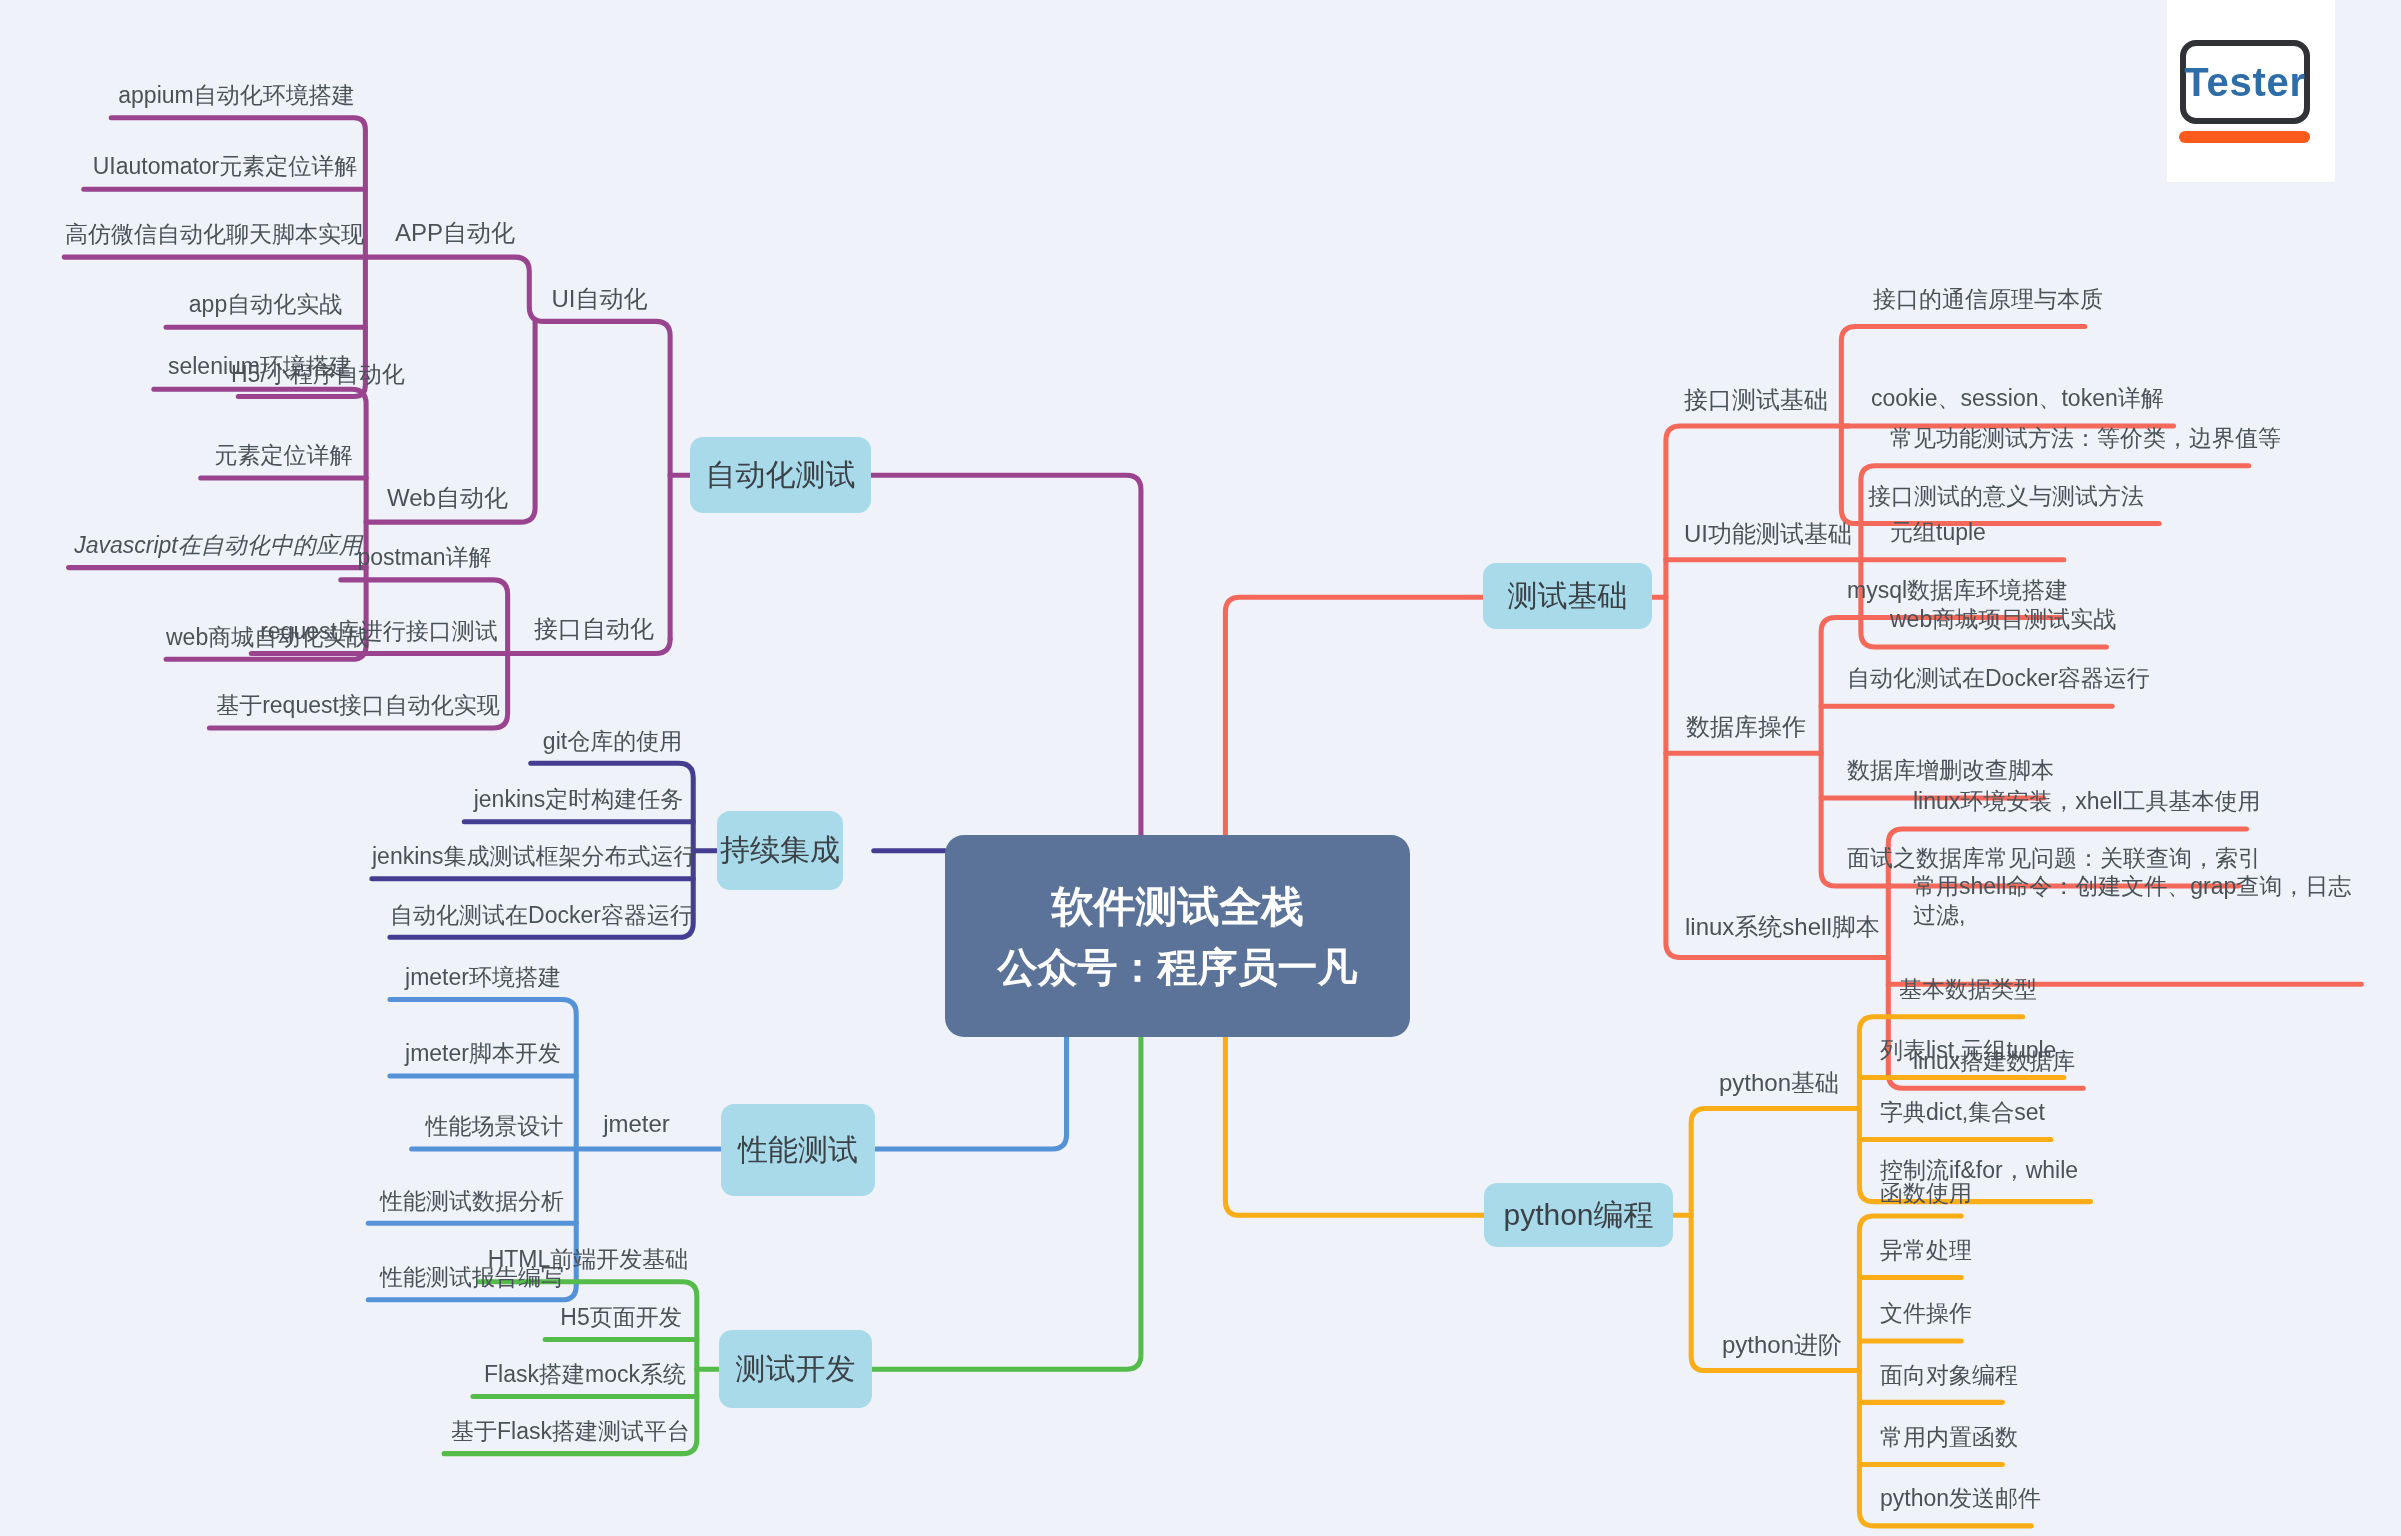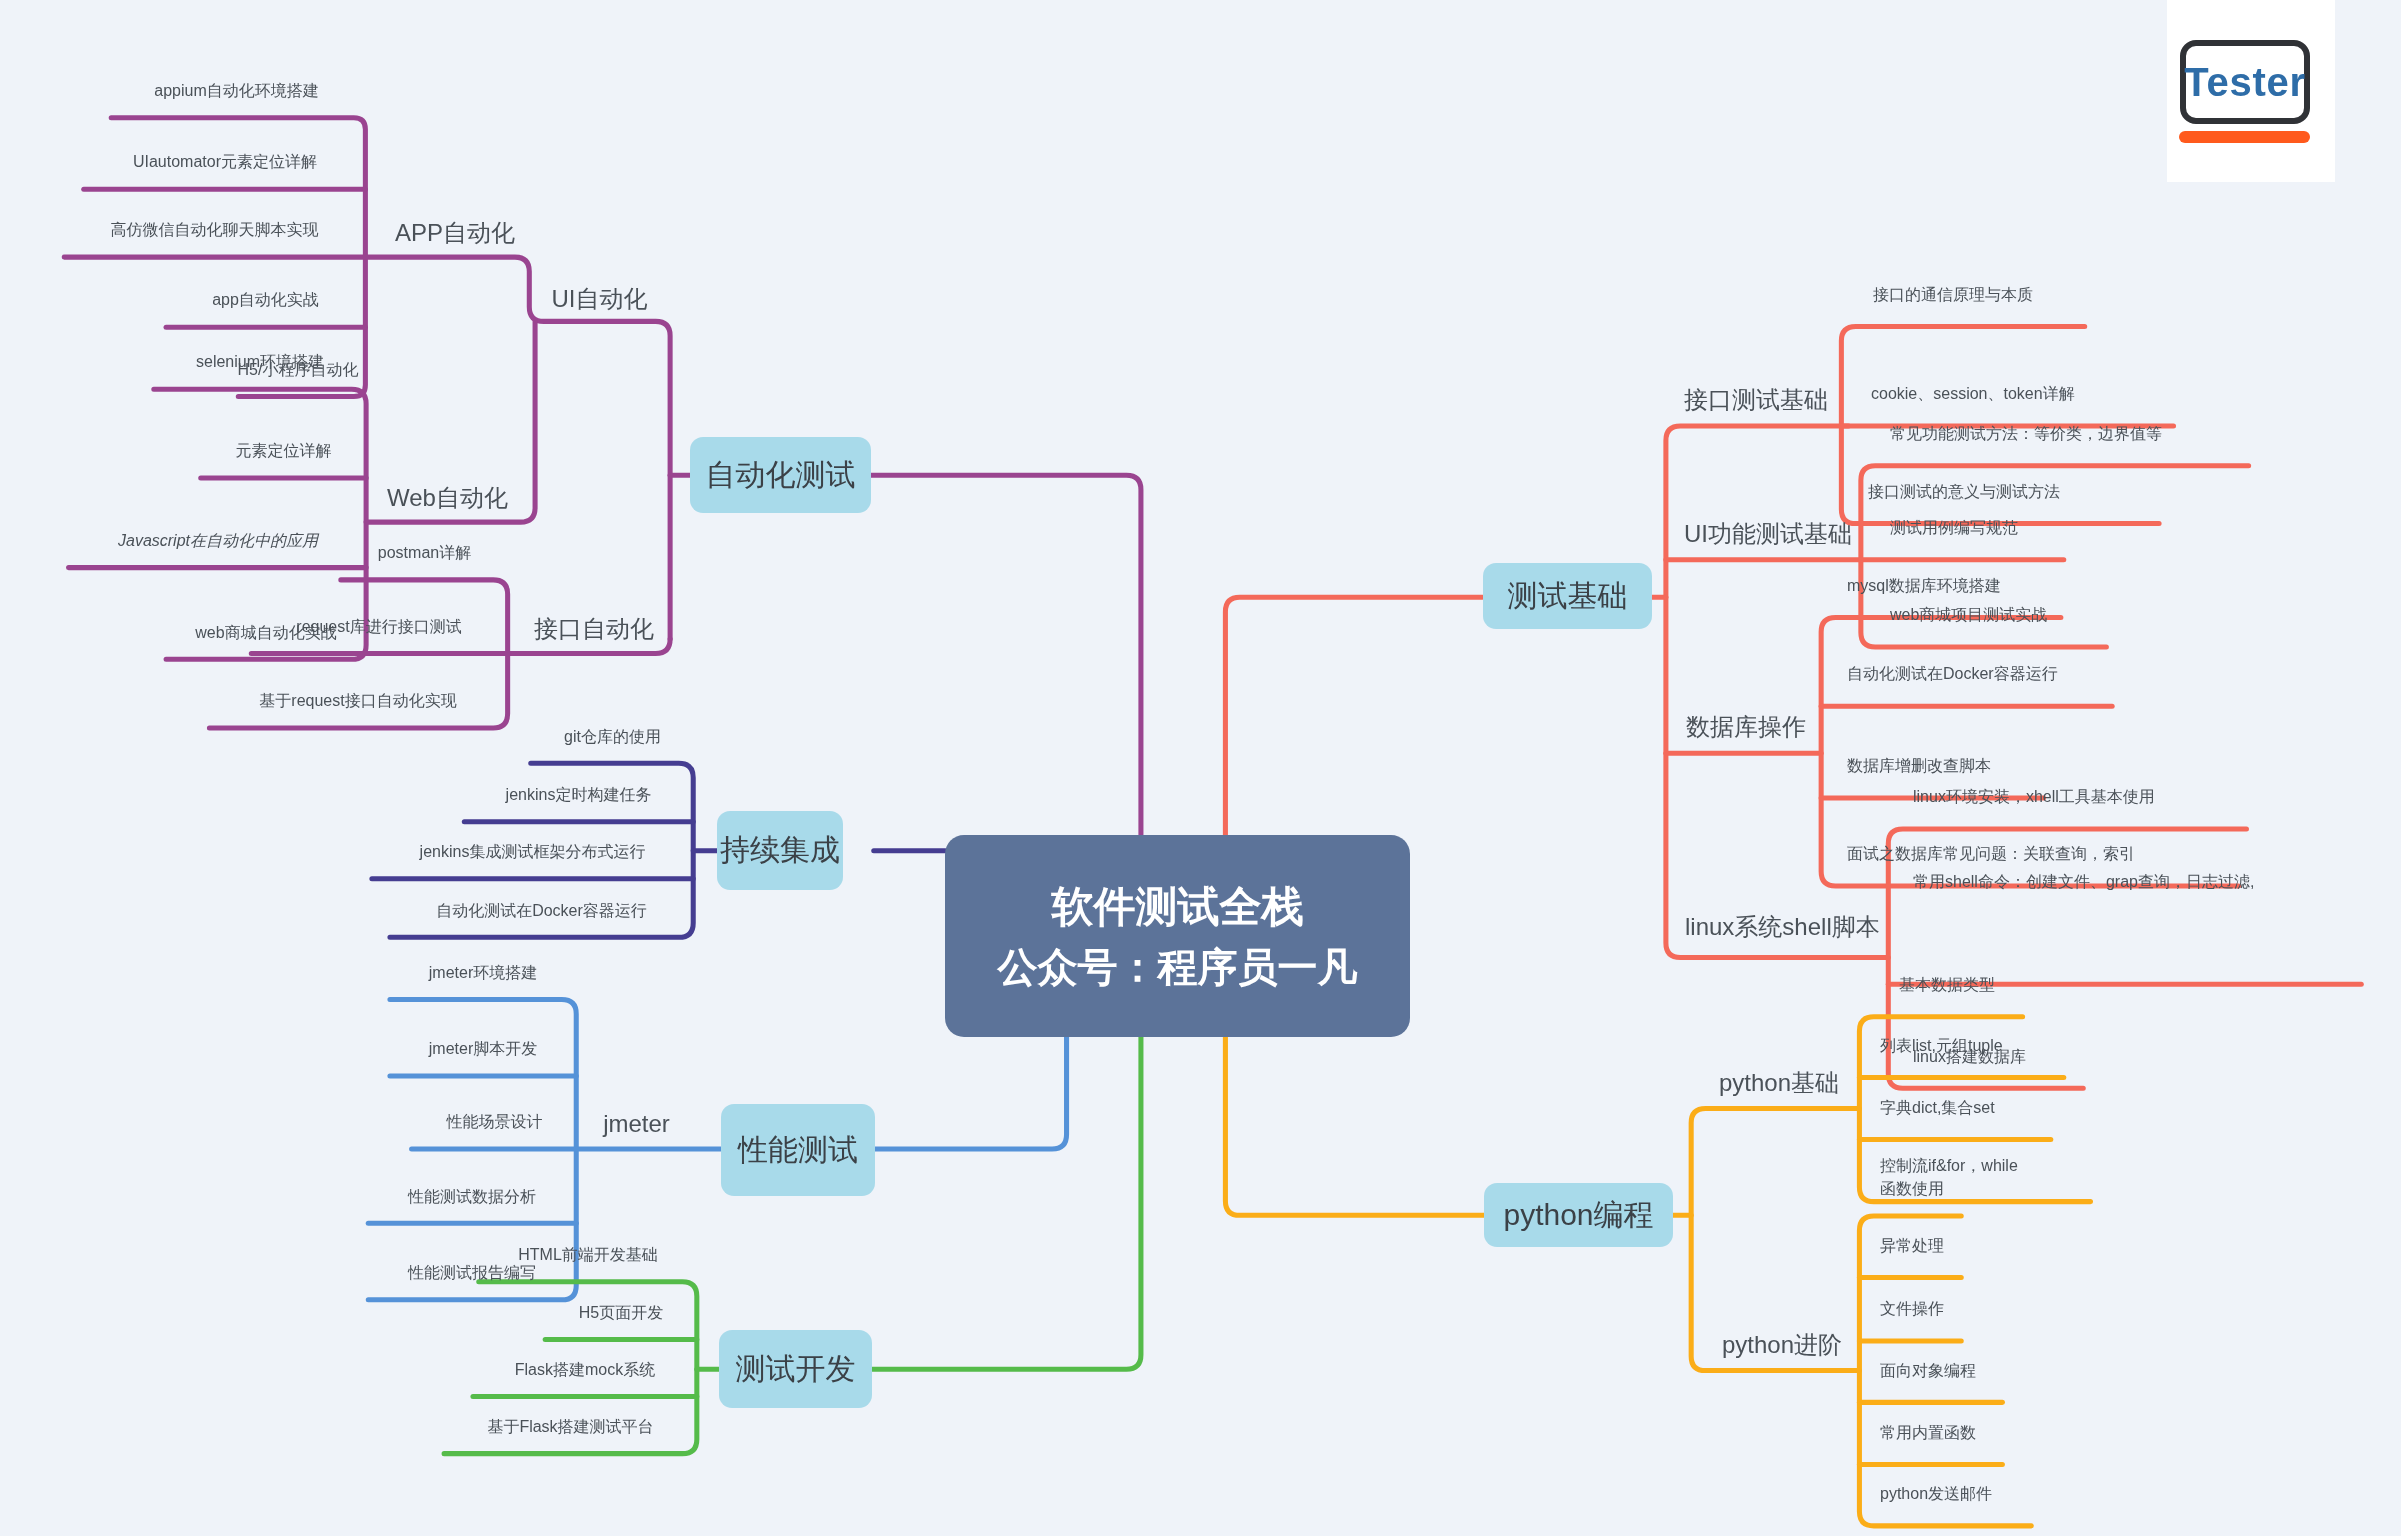--- a/index.html
+++ b/index.html
@@ -1,19 +1,19 @@
 <!DOCTYPE html>
 <html style="font-size:11.6px"><head>
 <meta charset="utf-8">
 <style>
   html,body{margin:0;padding:0;}
   body{background:#EFF3F9;font-family:"Liberation Sans","DejaVu Sans",sans-serif;}
   #canvas{position:relative;width:2401px;height:1536px;background:#EFF3F9;overflow:hidden;}
   #edges{position:absolute;left:0;top:0;}
-  .leaf{position:absolute;font-size:16px;color:#4A5158;white-space:nowrap;line-height:1.25;}
+  .leaf{position:absolute;font-size:23px;color:#4A5158;white-space:nowrap;line-height:1.25;}
   .leaf.c{text-align:center;}
   .leaf.wrap{white-space:normal;}
   .sublabel{position:absolute;font-size:24px;color:#4A5158;white-space:nowrap;}
   .sublabel.c{text-align:center;}
   .topic{position:absolute;background:#A8DAEA;border-radius:13px;color:#3B4147;
          font-size:30px;display:flex;align-items:center;justify-content:center;}
   .center-topic{position:absolute;background:#5C7399;border-radius:19px;color:#FFFFFF;
          display:flex;flex-direction:column;align-items:center;justify-content:center;
          font-weight:bold;text-align:center;}
   .center-topic .t1{font-size:42px;line-height:1.0;margin-bottom:19px;}
@@ -169,21 +169,21 @@
   <div class="leaf c" style="left:479px;top:1245px;width:218px;">HTML前端开发基础</div>
   <div class="leaf c" style="left:545px;top:1303px;width:152px;">H5页面开发</div>
   <div class="leaf c" style="left:473px;top:1360px;width:224px;">Flask搭建mock系统</div>
   <div class="leaf c" style="left:444px;top:1417px;width:253px;">基于Flask搭建测试平台</div>
 
   <div class="leaf" style="left:1873px;top:285px;">接口的通信原理与本质</div>
   <div class="leaf" style="left:1871px;top:384px;">cookie、session、token详解</div>
   <div class="leaf" style="left:1868px;top:482px;">接口测试的意义与测试方法</div>
 
   <div class="leaf" style="left:1890px;top:424px;">常见功能测试方法：等价类，边界值等</div>
-  <div class="leaf" style="left:1890px;top:518px;">测试用例编写规范</div>
+  <div class="leaf" style="left:1890px;top:518px;">元组tuple</div>
   <div class="leaf" style="left:1890px;top:605px;">web商城项目测试实战</div>
 
   <div class="leaf" style="left:1847px;top:576px;">mysql数据库环境搭建</div>
   <div class="leaf" style="left:1847px;top:664px;">自动化测试在Docker容器运行</div>
   <div class="leaf" style="left:1847px;top:756px;">数据库增删改查脚本</div>
   <div class="leaf" style="left:1847px;top:844px;">面试之数据库常见问题：关联查询，索引</div>
 
   <div class="leaf" style="left:1913px;top:787px;">linux环境安装，xhell工具基本使用</div>
   <div class="leaf wrap" style="left:1913px;top:872px;width:441px;">常用shell命令：创建文件、grap查询，日志过滤,</div>
   <div class="leaf" style="left:1913px;top:1047px;">linux搭建数据库</div>

